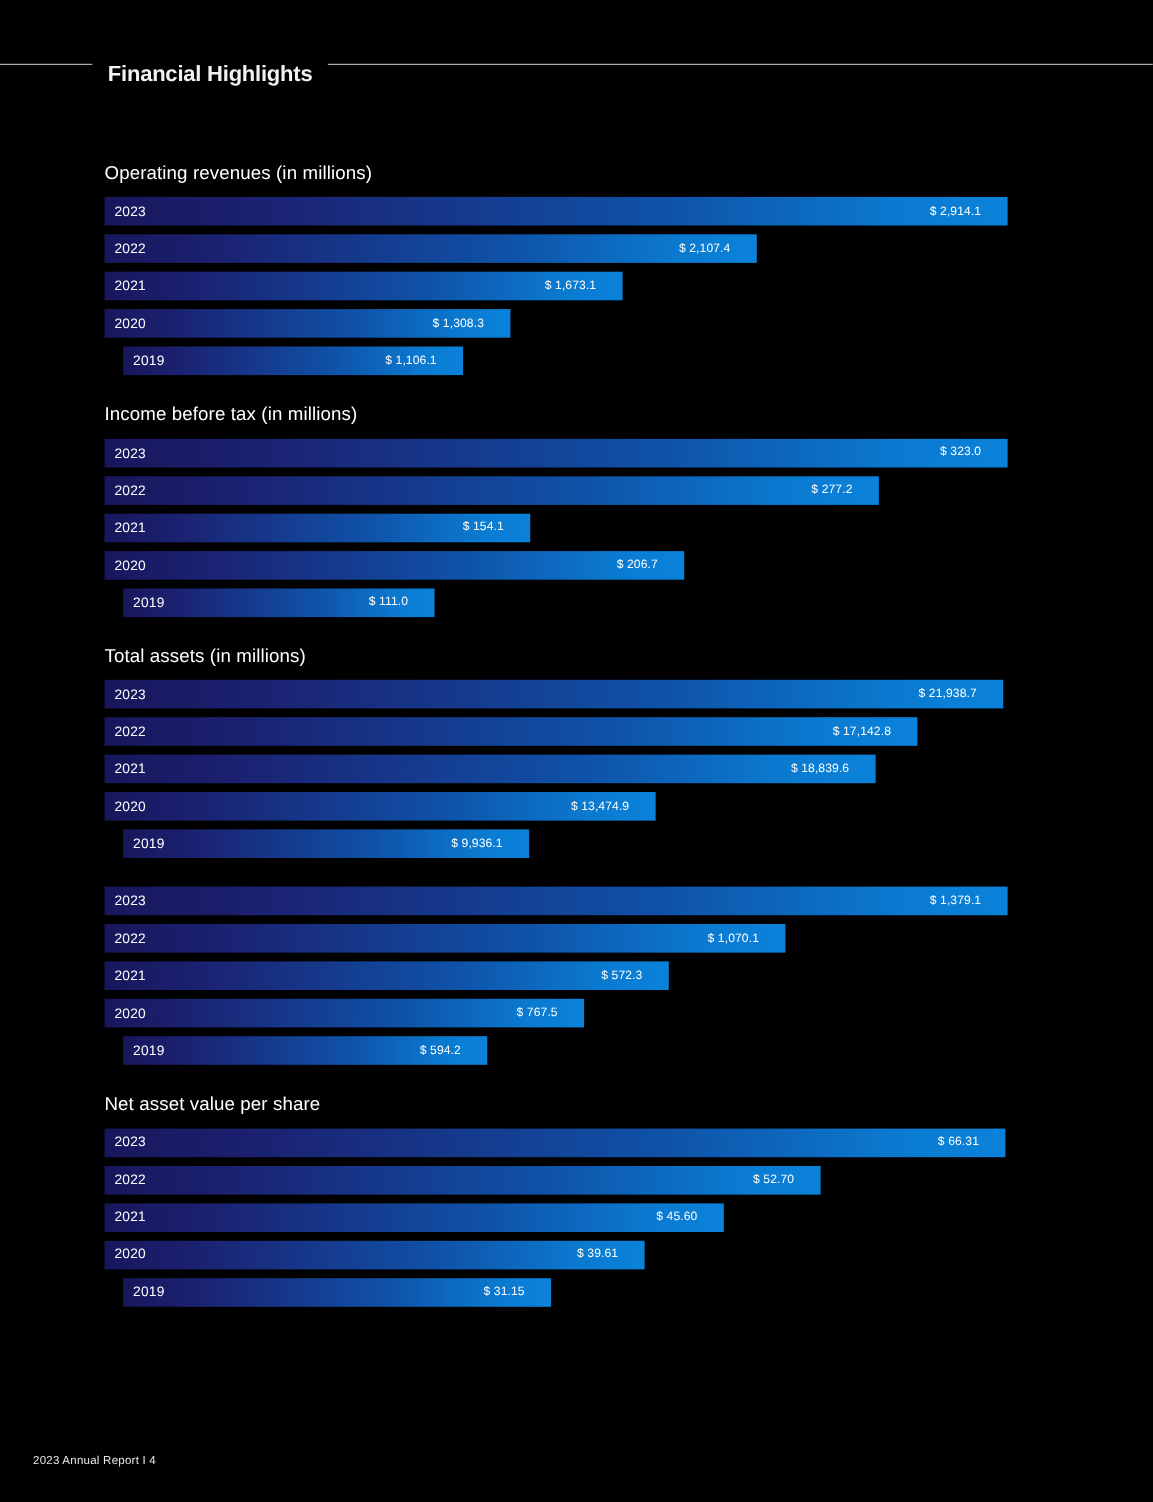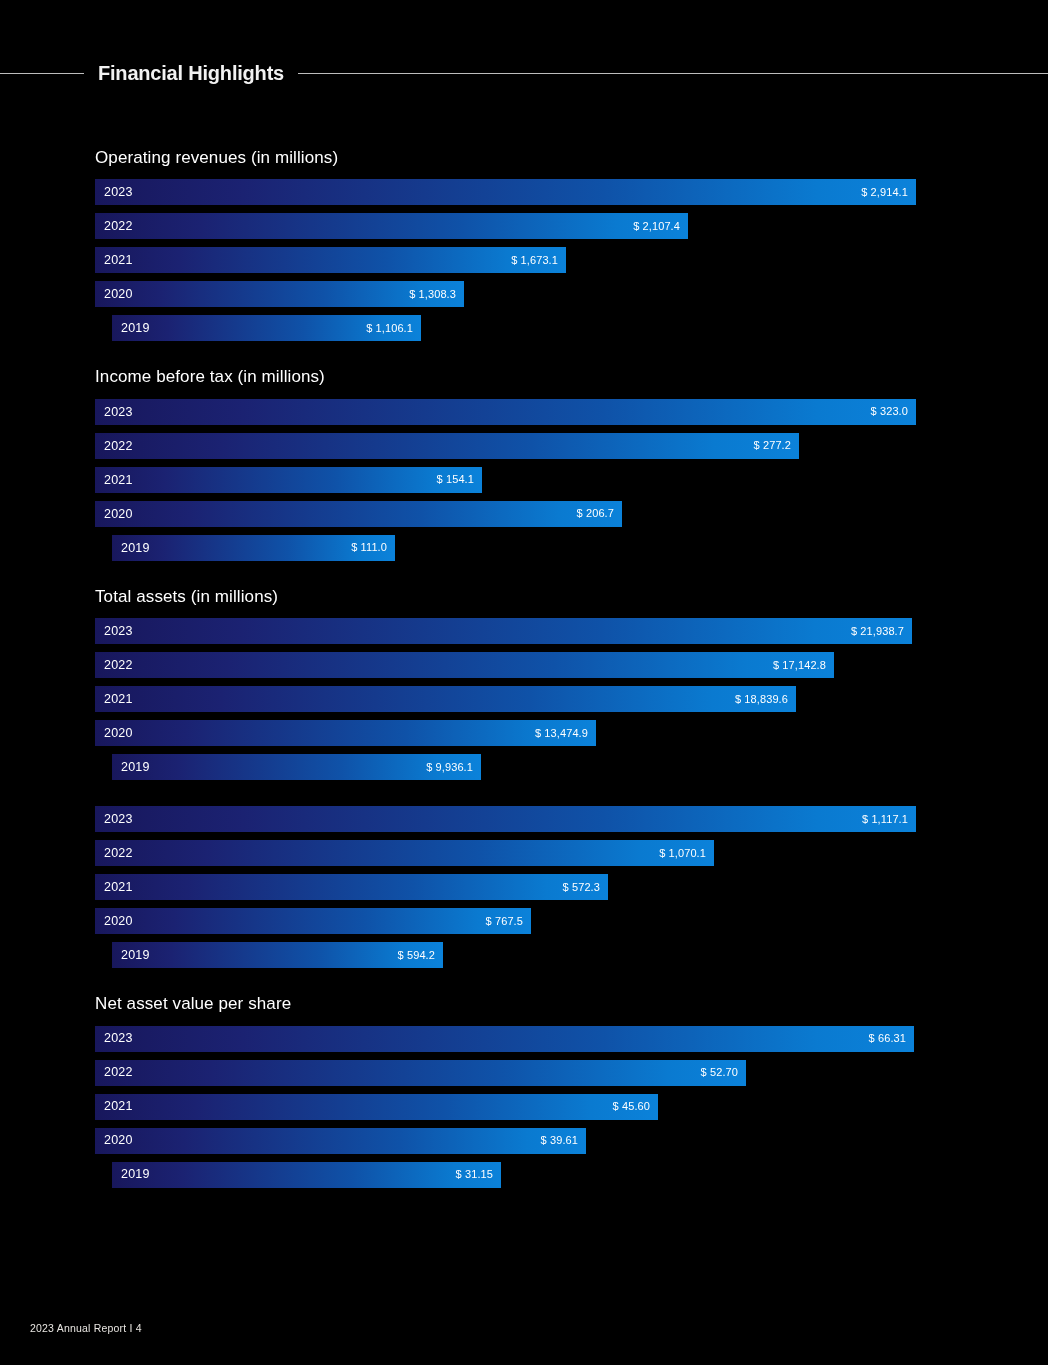--- a/index.html
+++ b/index.html
@@ -18,21 +18,21 @@
   }
 
   
   .page-header {
     position: absolute;
     top: 58px;
     left: 0;
     width: 1048px;
     height: 30px;
     display: flex;
-    align-items: center;
+    align-items: flex-start;
   }
   .rule {
     height: 1px;
     background: #bdbdbd;
     flex: 0 0 auto;
   }
   .rule-left  { width: 84px; }
   .rule-right { flex: 1 1 auto; }
   .page-title {
     font-size: 20px;
@@ -72,21 +72,21 @@
   }
   .bar-row:last-child { margin-bottom: 0; margin-left: 17px; }
 
   .bar {
     height: 26px;
     background: linear-gradient(to right, #18175c 0%, #1b2272 18%, #0f52a8 62%, #0a7ad0 88%, #0b82da 100%);
     display: flex;
     align-items: center;
     justify-content: space-between;
     box-sizing: border-box;
-    padding: 0 8px 0 9px;
+    padding: 0 24px 0 9px;
     min-width: 90px;
   }
   .bar-year {
     font-size: 12.5px;
     font-weight: 500;
     color: #ffffff;
     letter-spacing: 0.2px;
     line-height: 1;
     white-space: nowrap;
   }
@@ -225,21 +225,21 @@
             <span class="bar-value">$ 9,936.1</span>
           </div>
         </div>
       </div>
     </div>
     <div class="chart-block">
       <div class="bars">
         <div class="bar-row">
           <div class="bar" style="width: 821px;">
             <span class="bar-year">2023</span>
-            <span class="bar-value">$ 1,117.1</span>
+            <span class="bar-value">$ 1,379.1</span>
           </div>
         </div>
         <div class="bar-row">
           <div class="bar" style="width: 619px;">
             <span class="bar-year">2022</span>
             <span class="bar-value">$ 1,070.1</span>
           </div>
         </div>
         <div class="bar-row">
           <div class="bar" style="width: 513px;">

